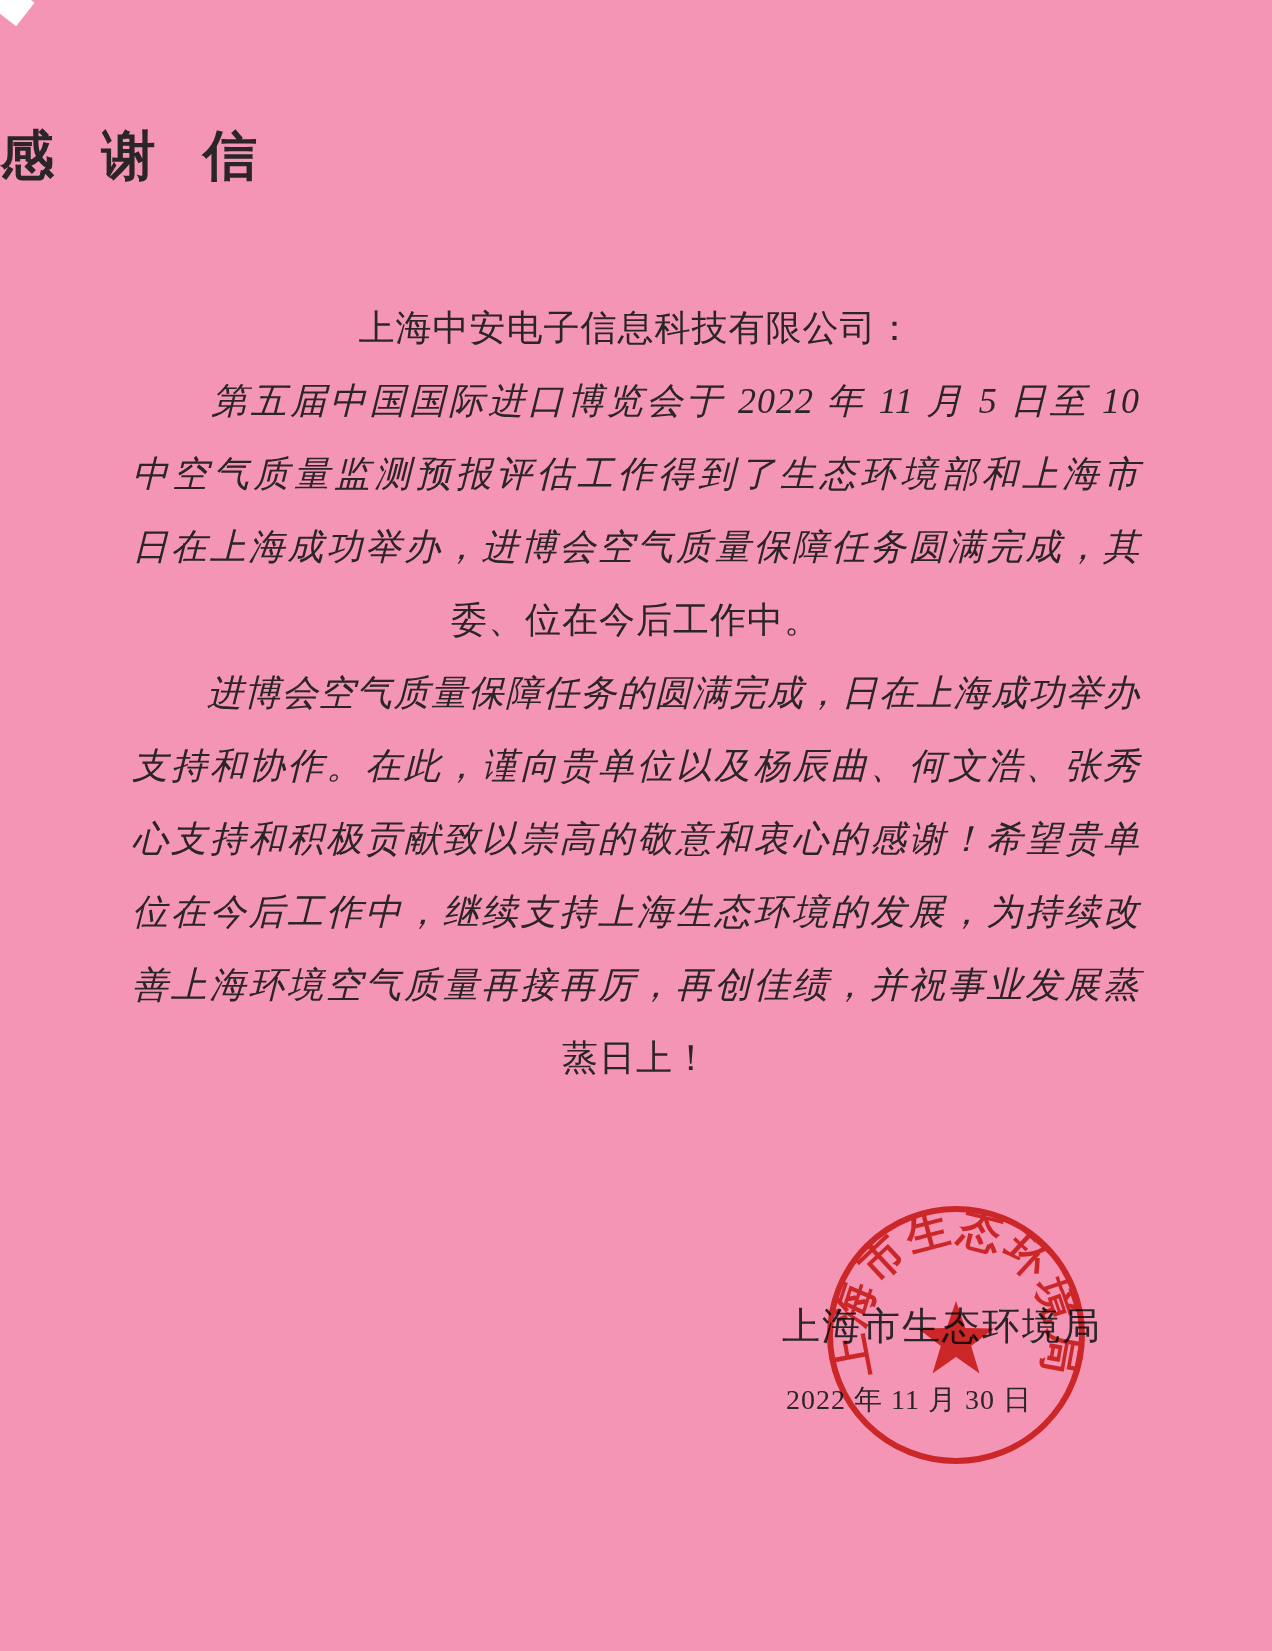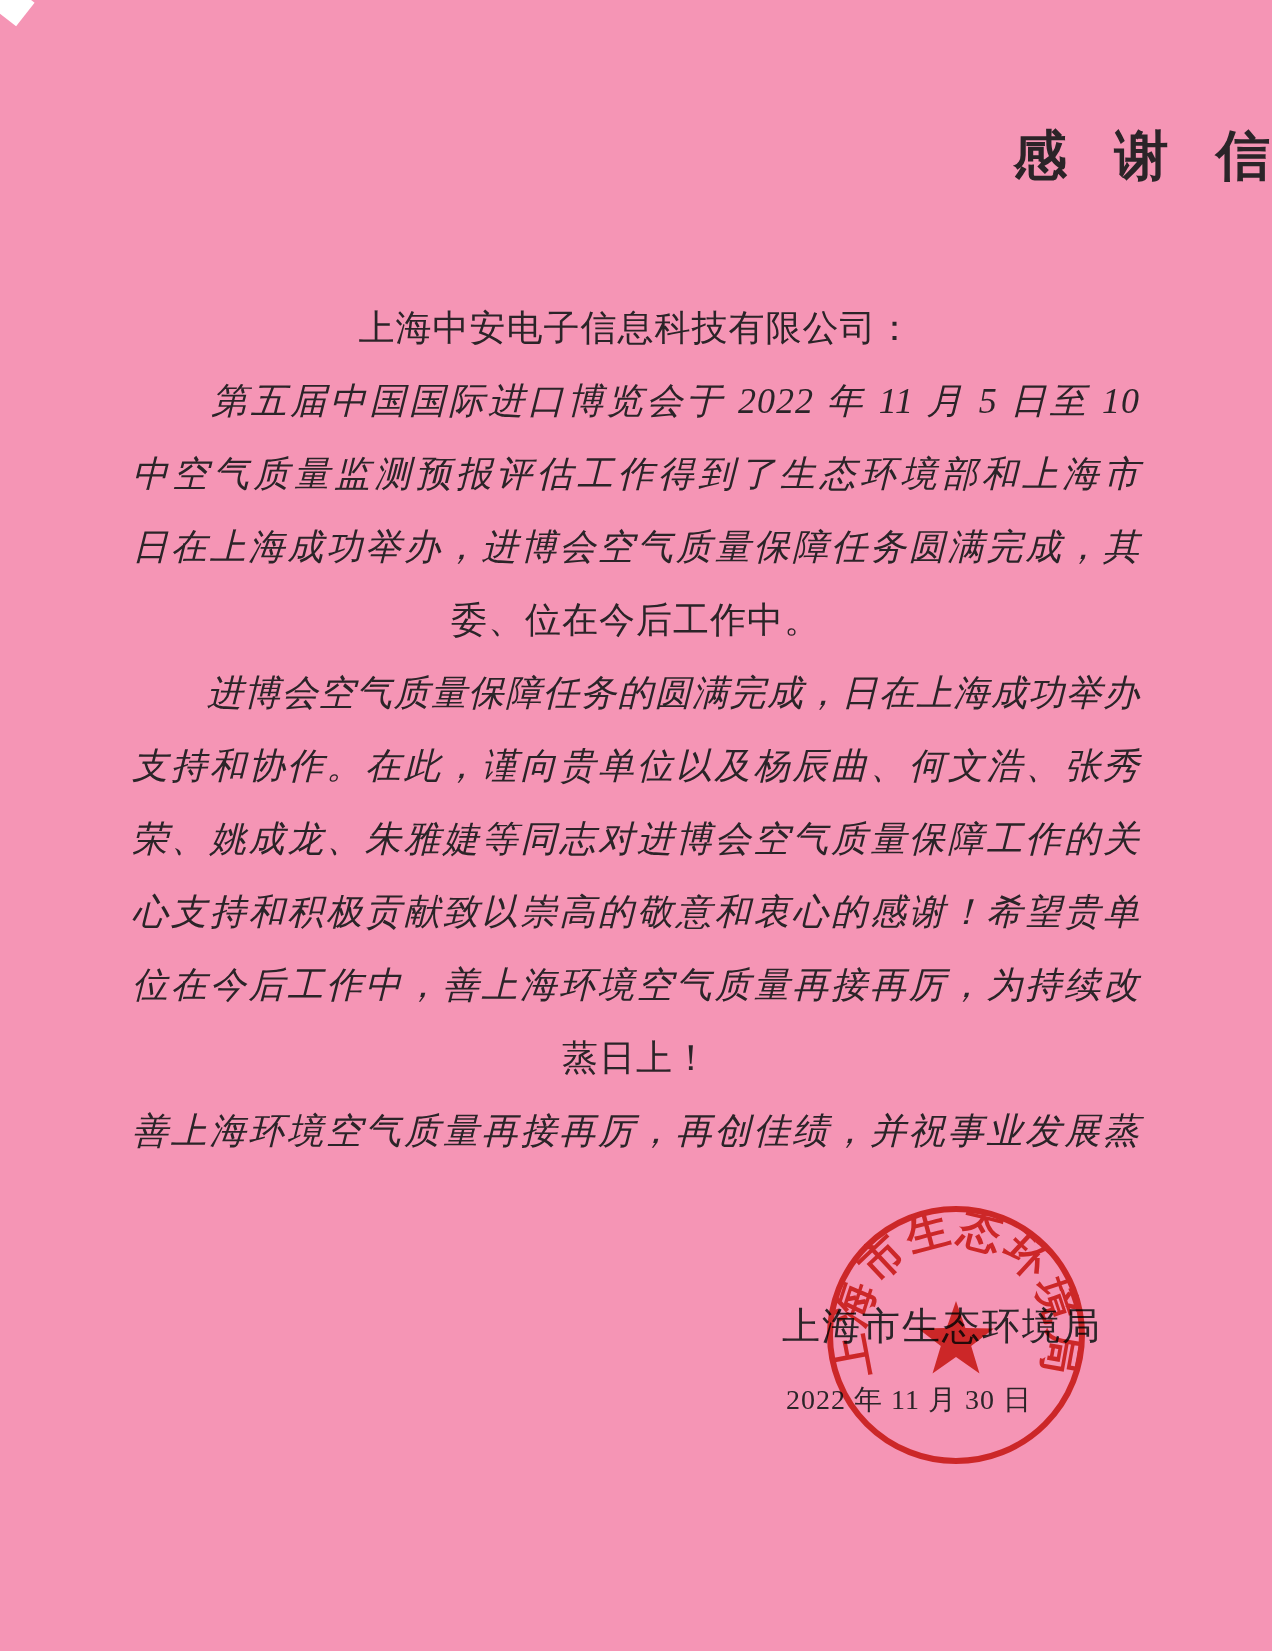--- a/index.html
+++ b/index.html
@@ -10,21 +10,21 @@
     overflow:hidden;
     font-family:"Liberation Serif","DejaVu Serif",serif;
     color:#2b2428;
   }
   .scan-sliver{
     position:absolute;left:-14px;top:-14px;width:44px;height:30px;
     background:#fff;transform:rotate(38deg);
   }
   .title{
     position:absolute;top:120px;left:0;width:100%;
-    text-align:right;
+    text-align:left;
     font-size:54px;font-weight:700;
     word-spacing:30px;
     letter-spacing:2px;
   }
   .body-text{
     position:absolute;left:132px;top:292px;width:1008px;
   }
   .line{
     font-size:36px;
     height:73px;line-height:73px;
@@ -66,25 +66,24 @@
   <div class="title">感 谢 信</div>
 
   <div class="body-text">
     <div class="line">上海中安电子信息科技有限公司：</div>
     <div class="line just">　　第五届中国国际进口博览会于 2022 年 11 月 5 日至 10</div>
     <div class="line just">中空气质量监测预报评估工作得到了生态环境部和上海市</div>
     <div class="line just">日在上海成功举办，进博会空气质量保障任务圆满完成，其</div>
     <div class="line">委、位在今后工作中。</div>
     <div class="line just">　　进博会空气质量保障任务的圆满完成，日在上海成功举办</div>
     <div class="line just">支持和协作。在此，谨向贵单位以及杨辰曲、何文浩、张秀</div>
-    <div class="line just">荣、姚成龙、朱雅婕等同志对进博会空气质量保障工作的关</div>
     <div class="line just">心支持和积极贡献致以崇高的敬意和衷心的感谢！希望贵单</div>
-    <div class="line just">位在今后工作中，善上海环境空气质量再接再厉，为持续改</div>
+    <div class="line just">位在今后工作中，继续支持上海生态环境的发展，为持续改</div>
+    <div class="line just">善上海环境空气质量再接再厉，再创佳绩，并祝事业发展蒸</div>
     <div class="line">蒸日上！</div>
-    <div class="line just">善上海环境空气质量再接再厉，再创佳绩，并祝事业发展蒸</div>
   </div>
 
   <div class="signature">上海市生态环境局</div>
   <div class="date">2022 年 11 月 30 日</div>
 
   <svg class="stamp" viewBox="0 0 280 280" xmlns="http://www.w3.org/2000/svg">
     <circle cx="140" cy="140" r="126" fill="none" stroke="#d0281c" stroke-width="6"></circle>
     <path id="sealArc" d="M 56.6 178.9 A 92 92 0 1 1 223.4 178.9" fill="none"></path>
     <text fill="#d0281c">
       <textPath href="#sealArc" startOffset="0">上海市生态环境局</textPath>

